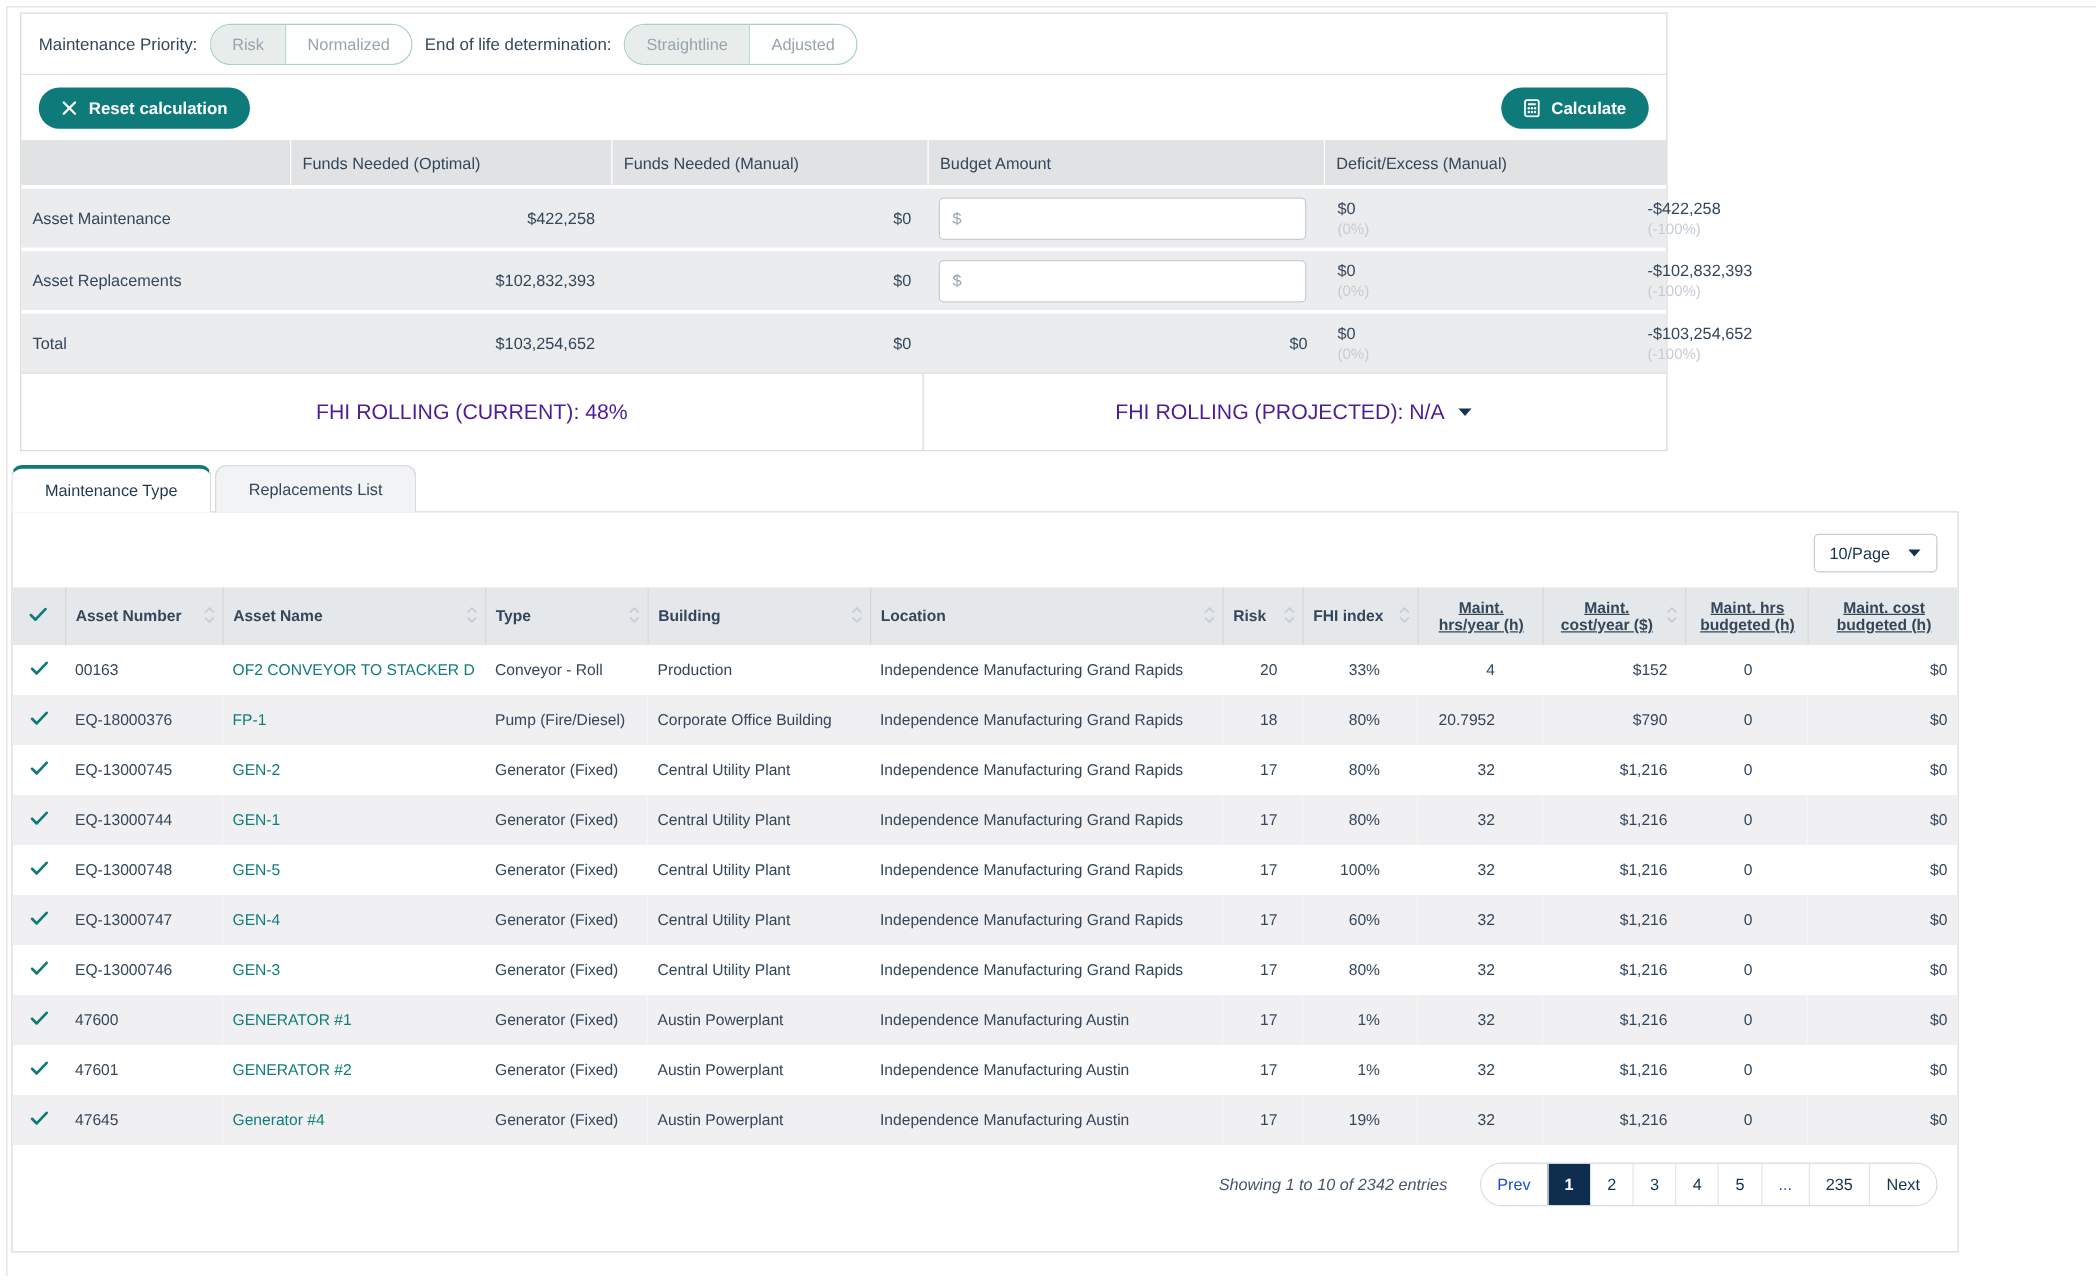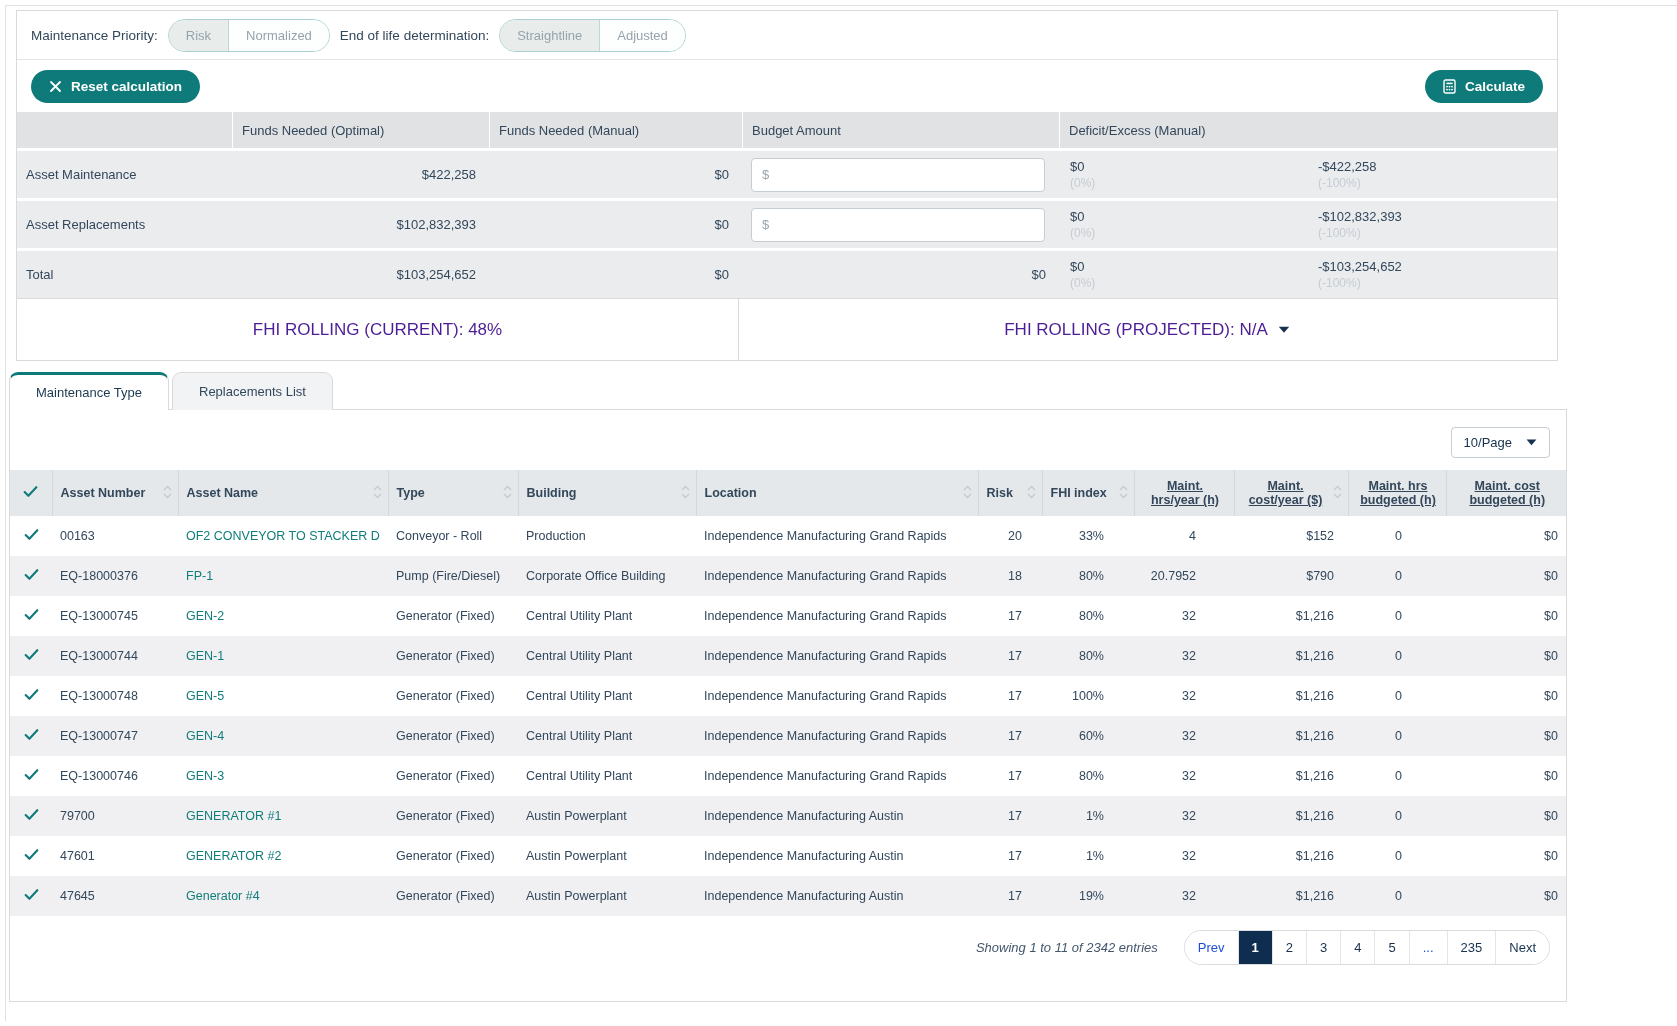--- a/index.html
+++ b/index.html
@@ -2,21 +2,21 @@
 <html><head>
 <meta charset="utf-8">
 <style>
   * { box-sizing: border-box; margin: 0; padding: 0; }
   html,body { background:#fff; width:1677px; height:1026px; overflow:hidden;
     font-family:"Liberation Sans", sans-serif; color:#33475b; }
   .canvas { margin:5px 0 0 5px; border-top:1px solid #e2e2e2; border-left:1px solid #e2e2e2;
     min-height:1016px; padding:4px 0 0 3px; }
 
   
-  .card { width:1542px; margin-left:7px; border:1px solid #dadada; background:#fff; }
+  .card { width:1318px; margin-left:7px; border:1px solid #dadada; background:#fff; }
   .toolbar-row { display:flex; align-items:center; gap:10px; padding:10px 14px; border-bottom:1px solid #e4e4e4; height:49px; }
   .tb-label { font-size:13.5px; color:#33475b; }
   .toggle-group { display:flex; border:1px solid #a9cfcd; border-radius:17px; overflow:hidden; background:#fff; }
   .toggle-opt { font-family:inherit; font-size:13px; color:#97a3ad; background:#fdfefe; border:none;
     padding:8px 17px; cursor:pointer; }
   .toggle-opt + .toggle-opt { border-left:1px solid #bcd8d6; }
   .toggle-opt.selected { background:#e8eceb; }
   .buttons-row { display:flex; align-items:center; justify-content:space-between; padding:10px 14px; height:52px; }
   .pill-btn { display:inline-flex; align-items:center; gap:9px; background:#0e7b7a; color:#fff;
     border:none; border-radius:18px; padding:9px 18px; font-family:inherit; font-size:13.5px; font-weight:700; cursor:pointer; }
@@ -452,21 +452,21 @@
     <td class="num pad-cost">$1,216</td>
     <td class="num pad-hbud">0</td>
     <td class="num pad-cbud">$0</td>
   </tr>
           <tr class="alt">
     <td class="check-cell">
       <span><svg width="17" height="17" viewBox="0 0 16 16">
                   <path d="M2.5 8.5 L6 12 L13.5 4" stroke="#0e7b7a" stroke-width="2" fill="none" stroke-linecap="round" stroke-linejoin="round"></path>
                 </svg></span>
     </td>
-    <td>79700</td>
+    <td>47600</td>
     <td class="name-cell">GENERATOR #1</td>
     <td>Generator (Fixed)</td>
     <td>Austin Powerplant</td>
     <td>Independence Manufacturing Austin</td>
     <td class="num pad-risk">17</td>
     <td class="num pad-fhi">1%</td>
     <td class="num pad-hrs">32</td>
     <td class="num pad-cost">$1,216</td>
     <td class="num pad-hbud">0</td>
     <td class="num pad-cbud">$0</td>
@@ -504,21 +504,21 @@
     <td class="num pad-fhi">19%</td>
     <td class="num pad-hrs">32</td>
     <td class="num pad-cost">$1,216</td>
     <td class="num pad-hbud">0</td>
     <td class="num pad-cbud">$0</td>
   </tr>
         </tbody>
     </table>
 
     <div class="pagination-row">
-      <span class="showing">Showing 1 to 11 of 2342 entries</span>
+      <span class="showing">Showing 1 to 10 of 2342 entries</span>
       <div class="pager">
           <button class="page-item muted">Prev</button>
           <button class="page-item active">1</button>
           <button class="page-item">2</button>
           <button class="page-item">3</button>
           <button class="page-item">4</button>
           <button class="page-item">5</button>
           <button class="page-item muted">...</button>
           <button class="page-item">235</button>
           <button class="page-item">Next</button>

